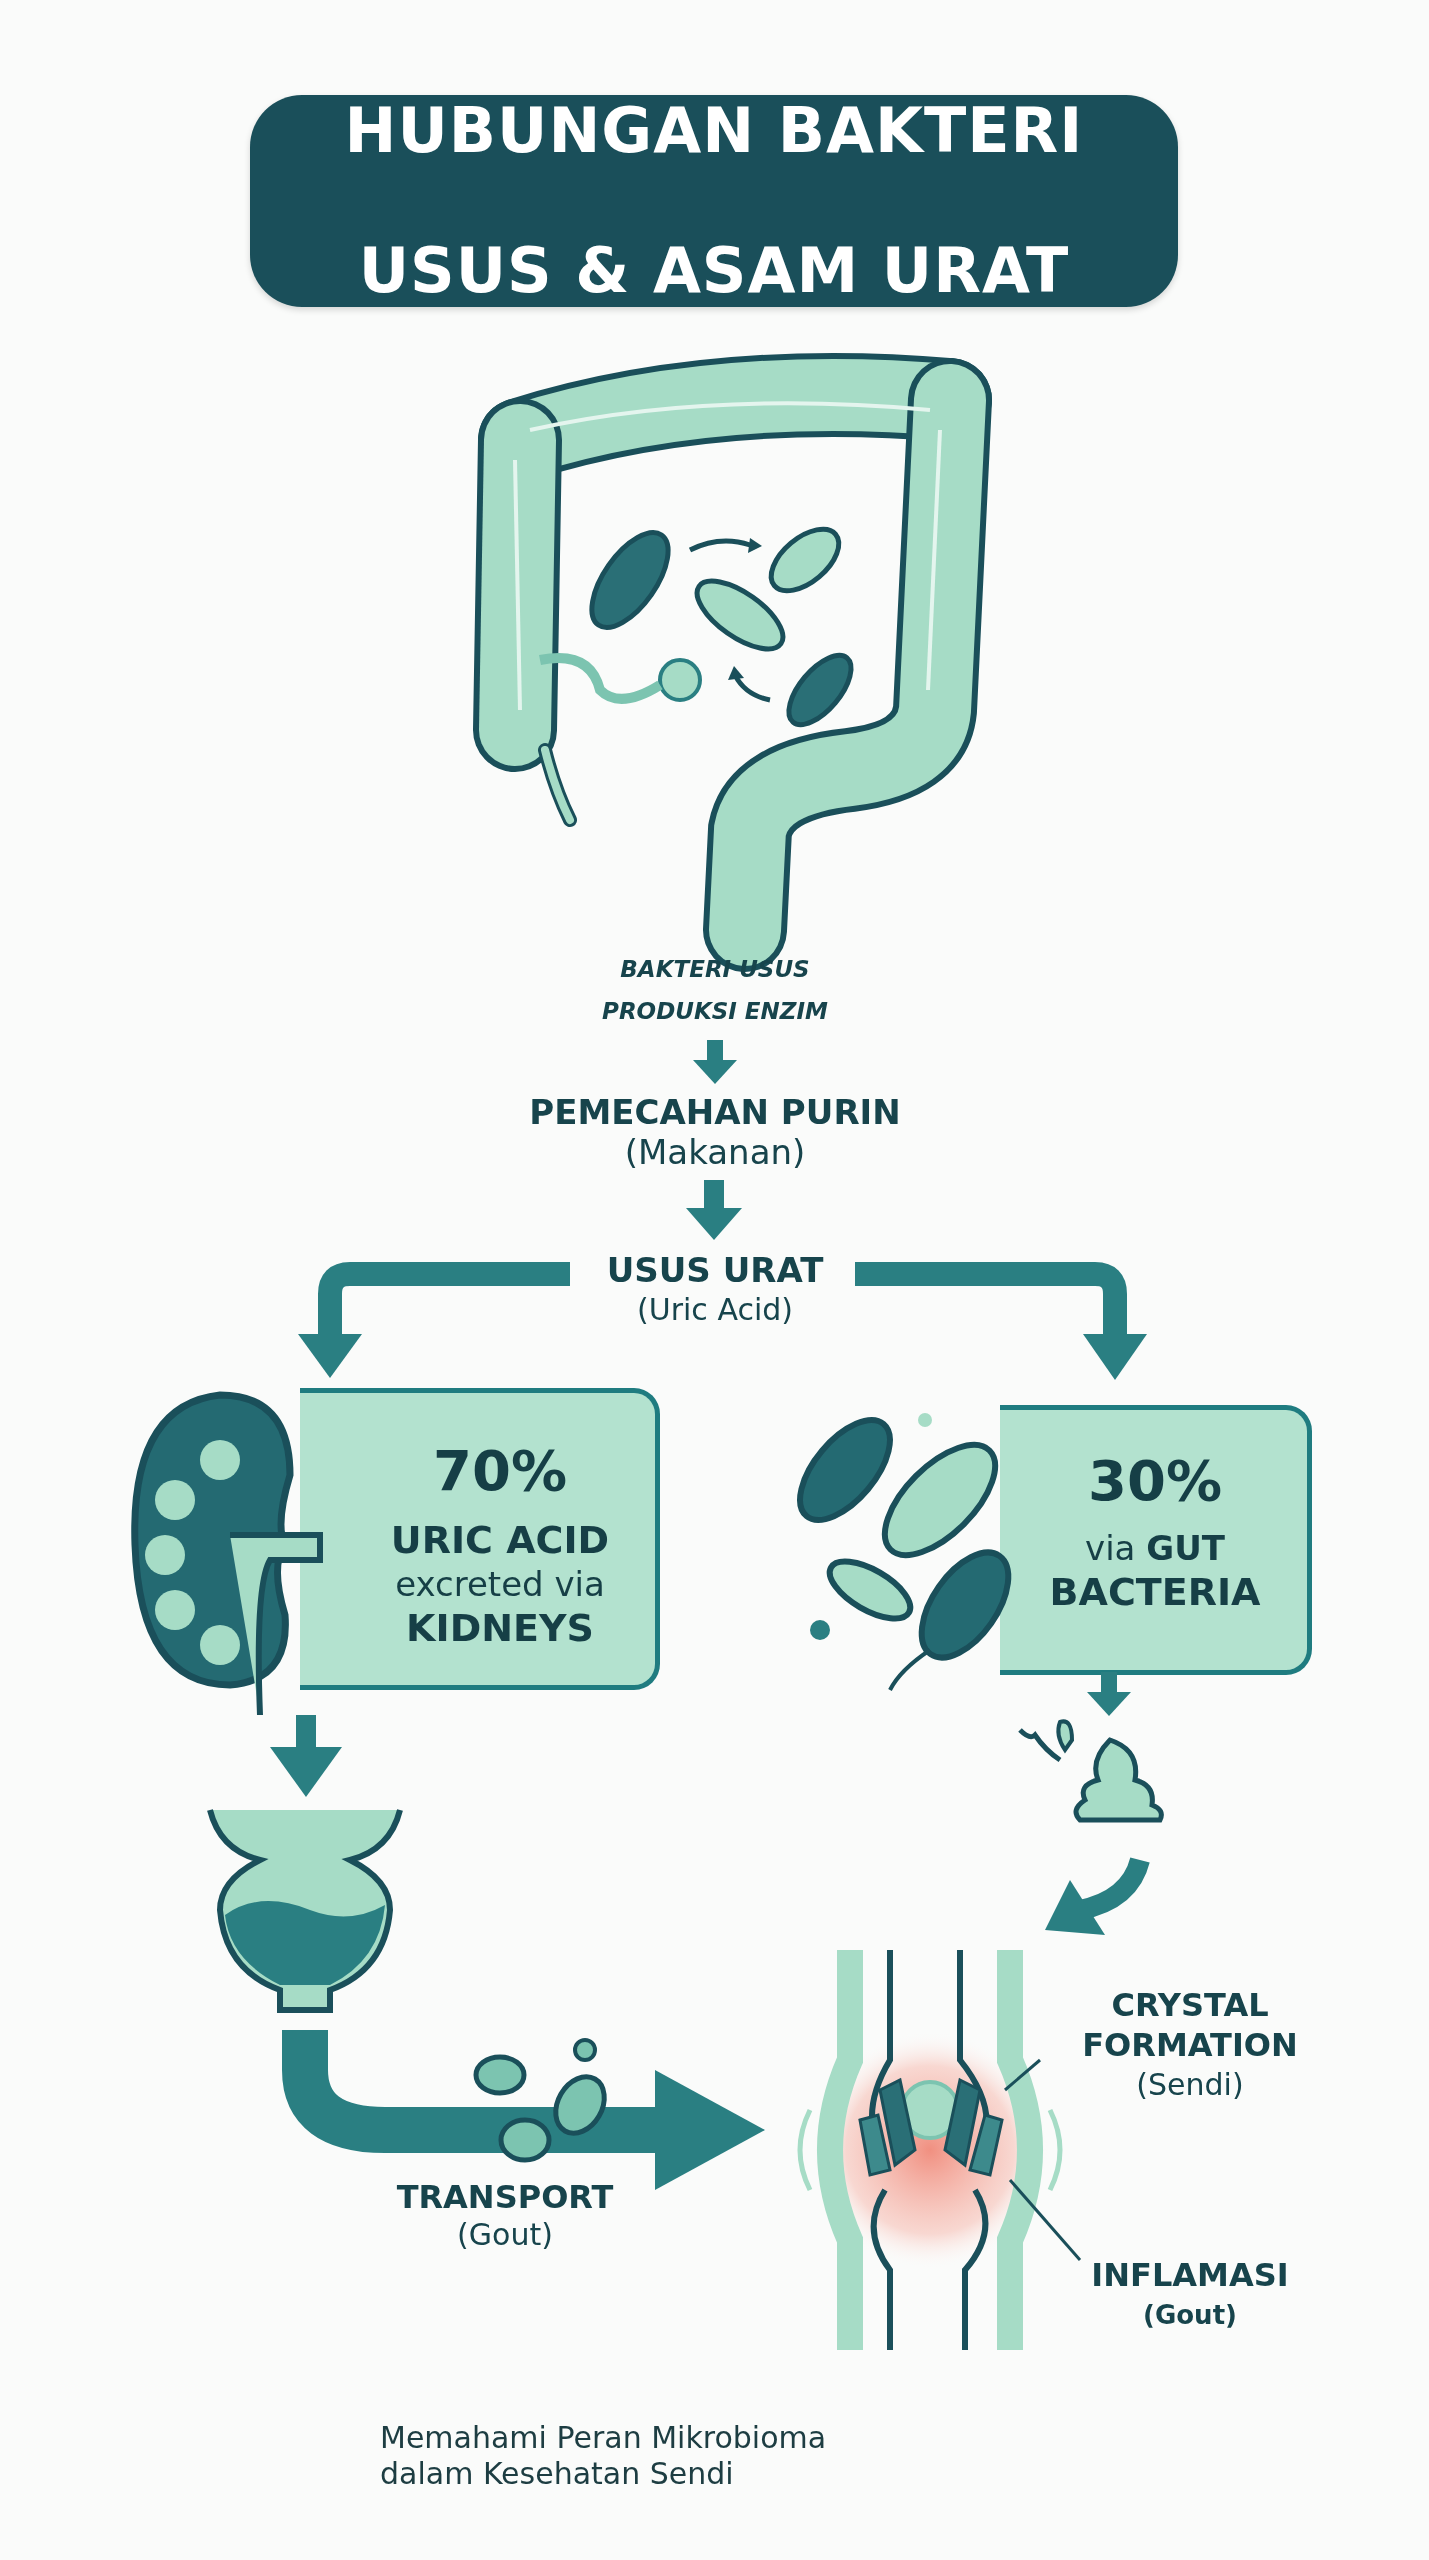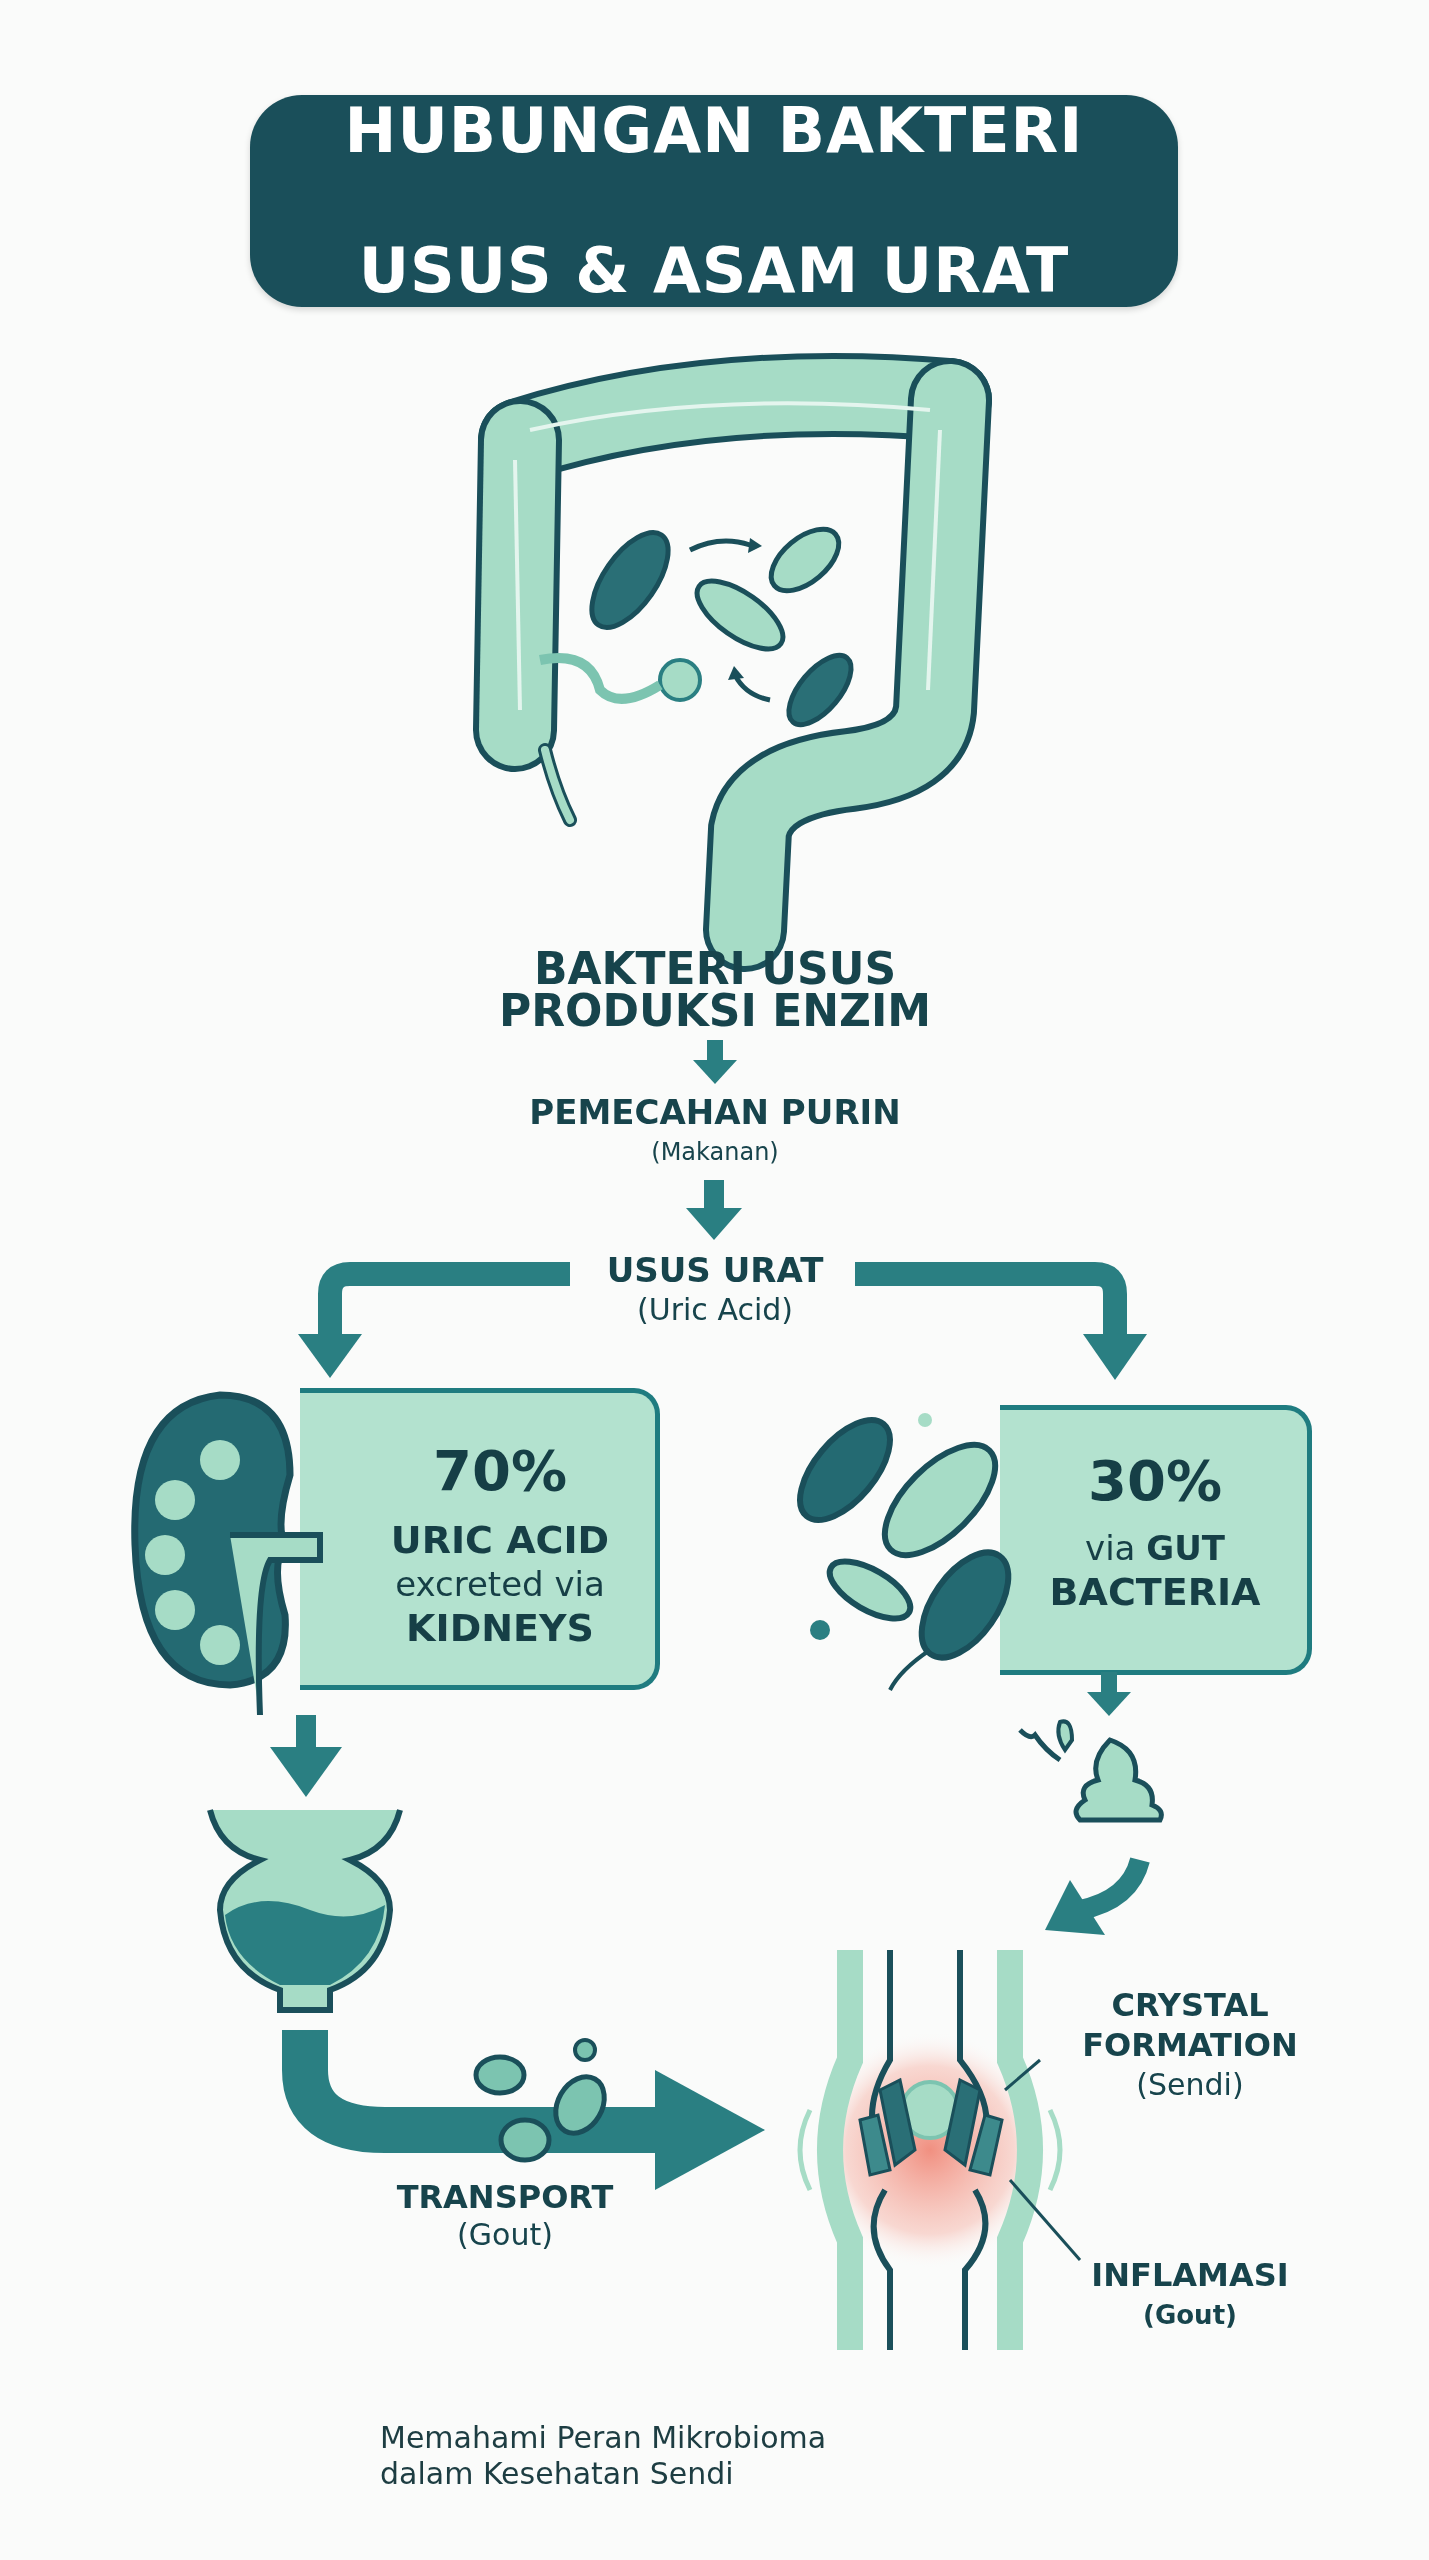--- a/index.html
+++ b/index.html
@@ -48,32 +48,32 @@
   <ellipse cx="345" cy="210" rx="22" ry="40" transform="rotate(50 345 210)" fill="#a6dcc6" stroke="#1a4f5a" stroke-width="5"></ellipse>
   <ellipse cx="360" cy="340" rx="20" ry="42" transform="rotate(40 360 340)" fill="#2a6f76" stroke="#1a4f5a" stroke-width="5"></ellipse>
   <circle cx="220" cy="330" r="20" fill="#a6dcc6" stroke="#2a7f82" stroke-width="4"></circle>
   <path d="M80 310 Q130 300 140 340 Q160 360 200 335" stroke="#7cc4b0" stroke-width="10" fill="none"></path>
   <path d="M230 200 Q260 185 290 195" stroke="#1a4f5a" stroke-width="5" fill="none"></path>
   <polygon points="290,188 302,196 288,203" fill="#1a4f5a"></polygon>
   <path d="M310 350 Q285 345 275 325" stroke="#1a4f5a" stroke-width="5" fill="none"></path>
   <polygon points="268,330 274,316 284,328" fill="#1a4f5a"></polygon>
 </svg>
 
-<div class="abs label" style="left:440px;top:948px;width:550px;font-size:44px;line-height:42px;">
+<div class="abs label" style="left:440px;top:948px;width:550px;font-size:23px;line-height:42px;font-style:italic;">
   <div>BAKTERI USUS</div>
   <div>PRODUKSI ENZIM</div>
 </div>
 <svg style="left:693px;top:1040px;" width="44" height="48">
     <rect x="14" y="0" width="16" height="22" fill="#2a7f82"></rect>
     <polygon points="0,20 44,20 22,44" fill="#2a7f82"></polygon>
   </svg>
 
 <div class="abs label" style="left:440px;top:1092px;width:550px;font-size:34px;line-height:40px;">
   <div>PEMECAHAN PURIN</div>
-  <div class="sub" style="font-size:24px;">(Makanan)</div>
+  <div class="sub" style="font-size:34px;">(Makanan)</div>
 </div>
 <svg style="left:686px;top:1180px;" width="56" height="62">
     <rect x="18" y="0" width="20" height="30" fill="#2a7f82"></rect>
     <polygon points="0,28 56,28 28,60" fill="#2a7f82"></polygon>
   </svg>
 
 <div class="abs label" style="left:540px;top:1250px;width:350px;font-size:34px;line-height:40px;">
   <div>USUS URAT</div>
   <div class="sub" style="font-size:30px;">(Uric Acid)</div>
 </div>

